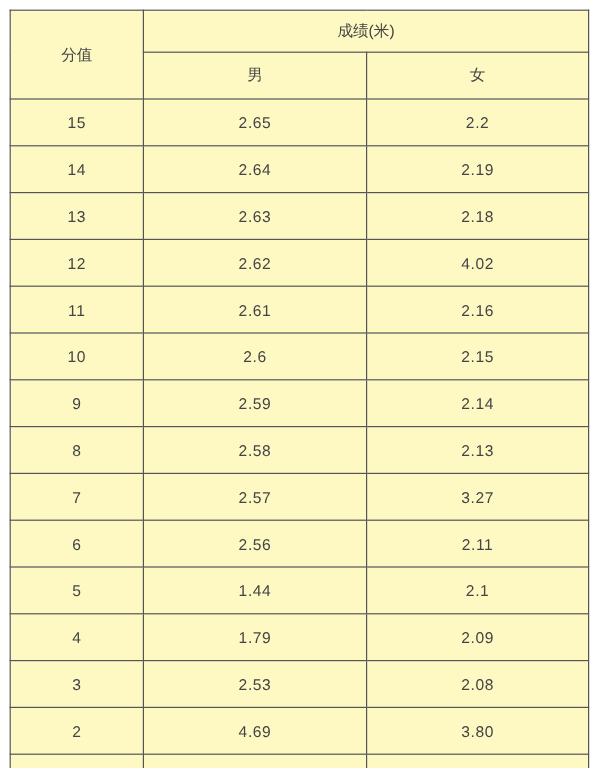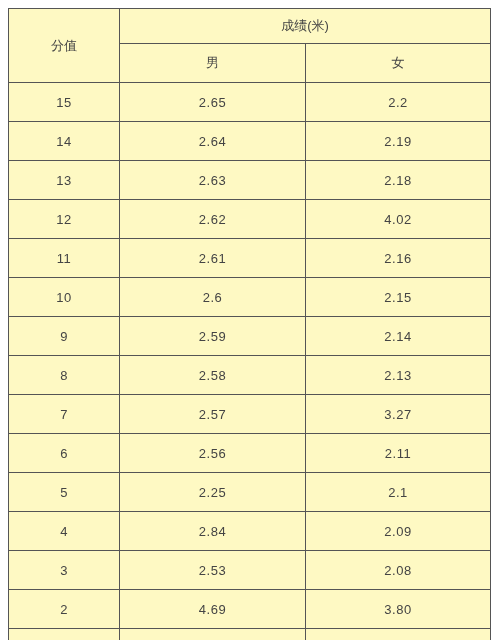--- a/index.html
+++ b/index.html
@@ -128,26 +128,26 @@
           <td class="cell-val">2.57</td>
           <td class="cell-val">3.27</td>
         </tr>
         <tr>
           <td class="cell-score">6</td>
           <td class="cell-val">2.56</td>
           <td class="cell-val">2.11</td>
         </tr>
         <tr>
           <td class="cell-score">5</td>
-          <td class="cell-val">2.25</td>
+          <td class="cell-val">1.44</td>
           <td class="cell-val">2.1</td>
         </tr>
         <tr>
           <td class="cell-score">4</td>
-          <td class="cell-val">2.84</td>
+          <td class="cell-val">1.79</td>
           <td class="cell-val">2.09</td>
         </tr>
         <tr>
           <td class="cell-score">3</td>
           <td class="cell-val">2.53</td>
           <td class="cell-val">2.08</td>
         </tr>
         <tr>
           <td class="cell-score">2</td>
           <td class="cell-val">4.69</td>

